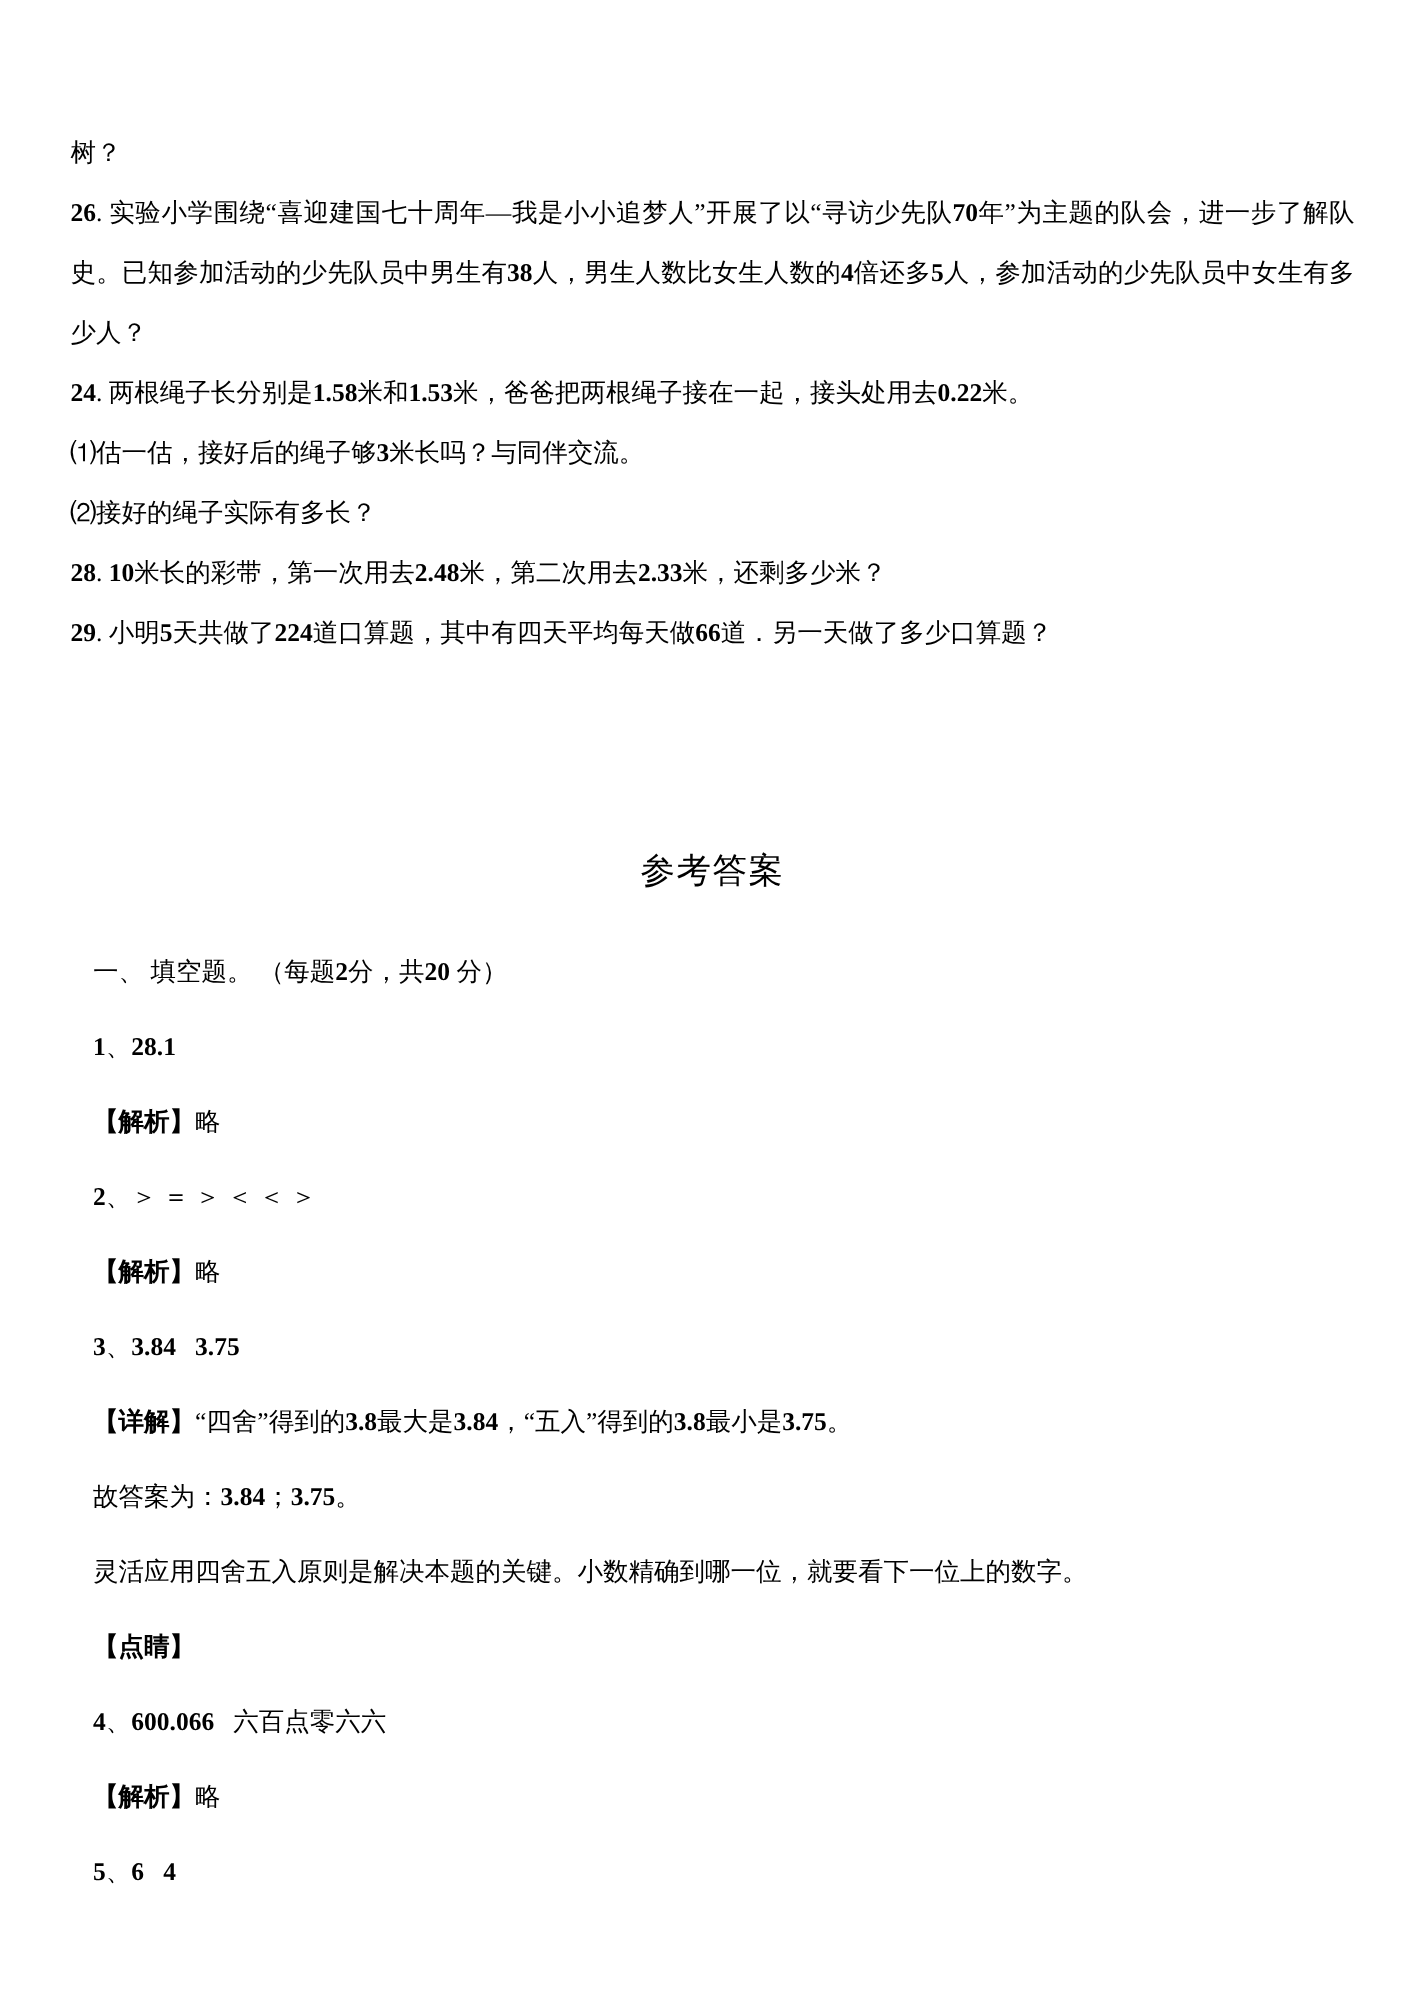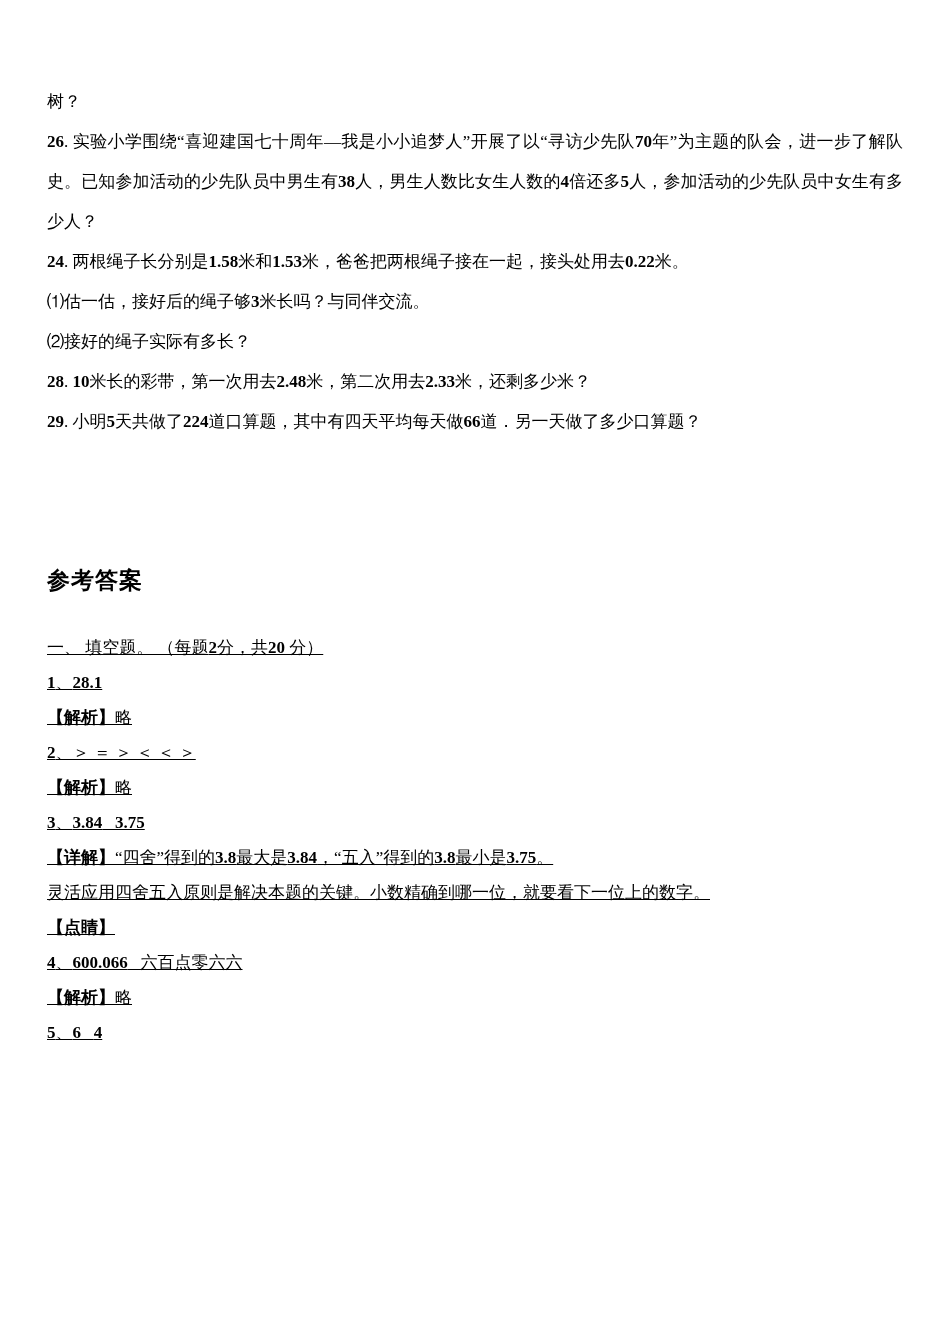--- a/index.html
+++ b/index.html
@@ -25,30 +25,29 @@
   .q {
     margin: 0;
     font-size: 17px;
     line-height: 40px;
     text-align: justify;
   }
   .title {
     margin: 118px 0 28px 0;
     font-size: 23px;
     line-height: 42px;
-    font-weight: bold;
-    text-align: left;
+    font-weight: normal;
+    text-align: center;
     letter-spacing: 1px;
   }
   .a {
-    margin: 0;
+    margin: 15px;
     font-size: 17px;
     line-height: 35px;
     text-align: justify;
-    text-decoration: underline;
   }
   .lbl {
     font-weight: bold;
   }
   b { font-weight: bold; }
 </style>
 </head>
 <body>
 
 <div class="page">
@@ -68,20 +67,21 @@
 
     <section>
       <p class="a num-bold">一、 填空题。 （每题<b>2</b>分，共<b>20</b> 分）</p>
 
       <p class="a num-bold"><span class="lbl"></span><span><b>1</b>、<b>28.1</b></span></p>
       <p class="a num-bold"><span class="lbl">【解析】</span><span>略</span></p>
       <p class="a num-bold"><span class="lbl"></span><span><b>2</b>、＞ ＝ ＞ ＜ ＜ ＞</span></p>
       <p class="a num-bold"><span class="lbl">【解析】</span><span>略</span></p>
       <p class="a num-bold"><span class="lbl"></span><span><b>3</b>、<b>3.84</b>&nbsp;&nbsp;&nbsp;<b>3.75</b></span></p>
       <p class="a num-bold"><span class="lbl">【详解】</span><span>“四舍”得到的<b>3.8</b>最大是<b>3.84</b>，“五入”得到的<b>3.8</b>最小是<b>3.75</b>。</span></p>
+      <p class="a num-bold"><span class="lbl"></span><span>故答案为：<b>3.84</b>；<b>3.75</b>。</span></p>
       <p class="a num-bold"><span class="lbl"></span><span>灵活应用四舍五入原则是解决本题的关键。小数精确到哪一位，就要看下一位上的数字。</span></p>
       <p class="a num-bold"><span class="lbl">【点睛】</span><span></span></p>
       <p class="a num-bold"><span class="lbl"></span><span><b>4</b>、<b>600.066</b>&nbsp;&nbsp;&nbsp;六百点零六六</span></p>
       <p class="a num-bold"><span class="lbl">【解析】</span><span>略</span></p>
       <p class="a num-bold"><span class="lbl"></span><span><b>5</b>、<b>6</b>&nbsp;&nbsp;&nbsp;<b>4</b></span></p>
     </section>
 
   </div>
 </div>
 

